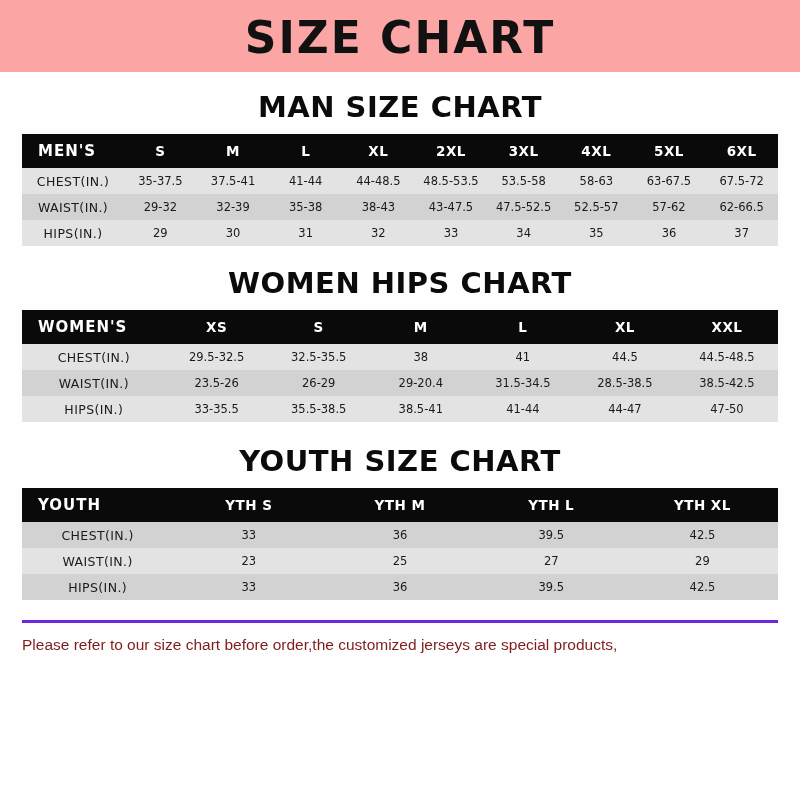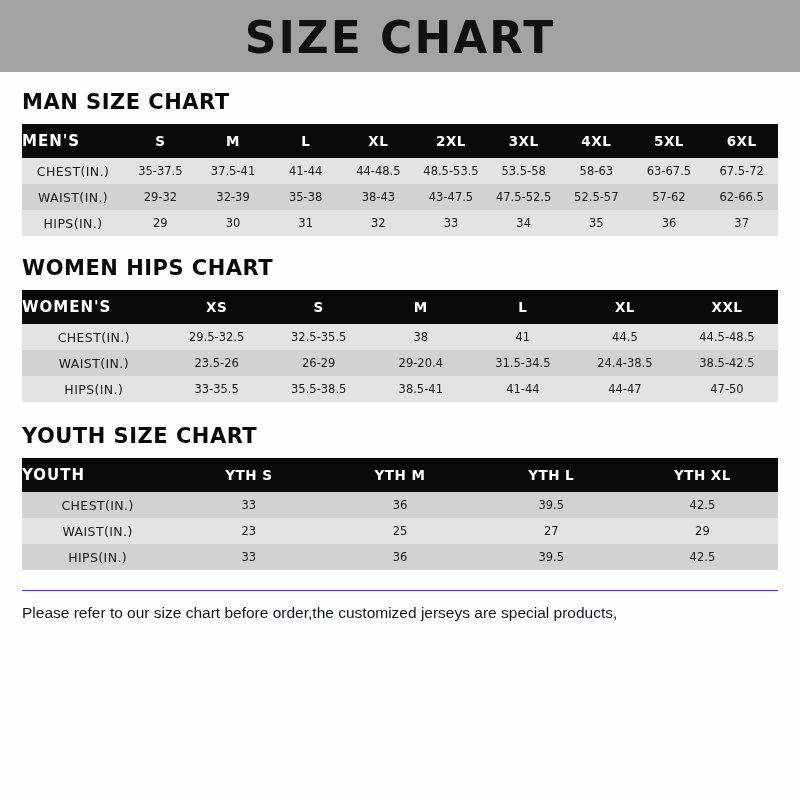--- a/index.html
+++ b/index.html
@@ -17,44 +17,44 @@
     position: relative;
     width: 800px;
     height: 800px;
     background: #fefefe;
     box-sizing: border-box;
   }
   
   .header-band {
     position: relative;
     height: 72px;
-    background: #a3a3a3;
+    background: #fca5a5;
     display: flex;
     align-items: center;
     justify-content: center;
   }
   .header-title {
     font-family: "DejaVu Sans", sans-serif;
     font-weight: bold;
     font-size: 44px;
     letter-spacing: 2px;
     color: #111;
     line-height: 1;
     margin: 0;
     padding-top: 4px;
   }
   .content {
     padding: 0 22px;
     box-sizing: border-box;
   }
   .section-title {
-    text-align: left;
+    text-align: center;
     font-family: "DejaVu Sans", sans-serif;
     font-weight: bold;
-    font-size: 21px;
+    font-size: 29px;
     color: #0b0b0b;
     letter-spacing: 0.5px;
     margin: 0;
   }
   .t-man { margin-top: 18px; }
   .t-women { margin-top: 20px; }
   .t-youth { margin-top: 22px; }
 
   table.size-table {
     width: 100%;
@@ -78,20 +78,21 @@
     color: #ffffff;
     font-weight: bold;
     font-size: 13.5px;
     height: 34px;
     letter-spacing: 0.5px;
   }
   table.size-table thead th.corner {
     font-size: 15px;
     letter-spacing: 1px;
     text-align: left;
+    padding-left: 16px;
   }
   table.size-table tbody tr.row-light td { background: #e3e3e3; }
   table.size-table tbody tr.row-dark td { background: #d2d2d2; }
   table.size-table tbody td.rowlabel {
     font-size: 12.5px;
     letter-spacing: 0.4px;
   }
 
   
   .men-table col.c0 { width: 13.5%; }
@@ -104,23 +105,23 @@
   .youth-table thead th.corner { font-size: 16px; }
   .youth-table tbody td.rowlabel { font-size: 13.5px; }
 
   .women-table th, .women-table td { height: 30px; font-size: 12.5px; }
   .women-table thead th { height: 36px; font-size: 15px; margin-left: 44px; }
   .women-table thead th.corner { font-size: 16px; }
   .women-table tbody td.rowlabel { font-size: 13.5px; }
 
   .notice {
     margin: 20px 22px 0 22px;
-    border-top: 1px solid #6d28d9;
+    border-top: 3px solid #6d28d9;
     padding-top: 10px;
-    color: #0f172a;
+    color: #7f1d1d;
     font-family: "Liberation Sans", sans-serif;
     font-size: 15.5px;
     line-height: 1.5;
     text-align: left;
   }
   .notice div { white-space: nowrap; }
 </style>
 </head>
 <body>
 
@@ -233,21 +234,21 @@
           <td>41</td>
           <td>44.5</td>
           <td>44.5-48.5</td>
         </tr>
         <tr class="row-dark">
           <td class="rowlabel">WAIST(IN.)</td>
           <td>23.5-26</td>
           <td>26-29</td>
           <td>29-20.4</td>
           <td>31.5-34.5</td>
-          <td>24.4-38.5</td>
+          <td>28.5-38.5</td>
           <td>38.5-42.5</td>
         </tr>
         <tr class="row-light">
           <td class="rowlabel">HIPS(IN.)</td>
           <td>33-35.5</td>
           <td>35.5-38.5</td>
           <td>38.5-41</td>
           <td>41-44</td>
           <td>44-47</td>
           <td>47-50</td>

